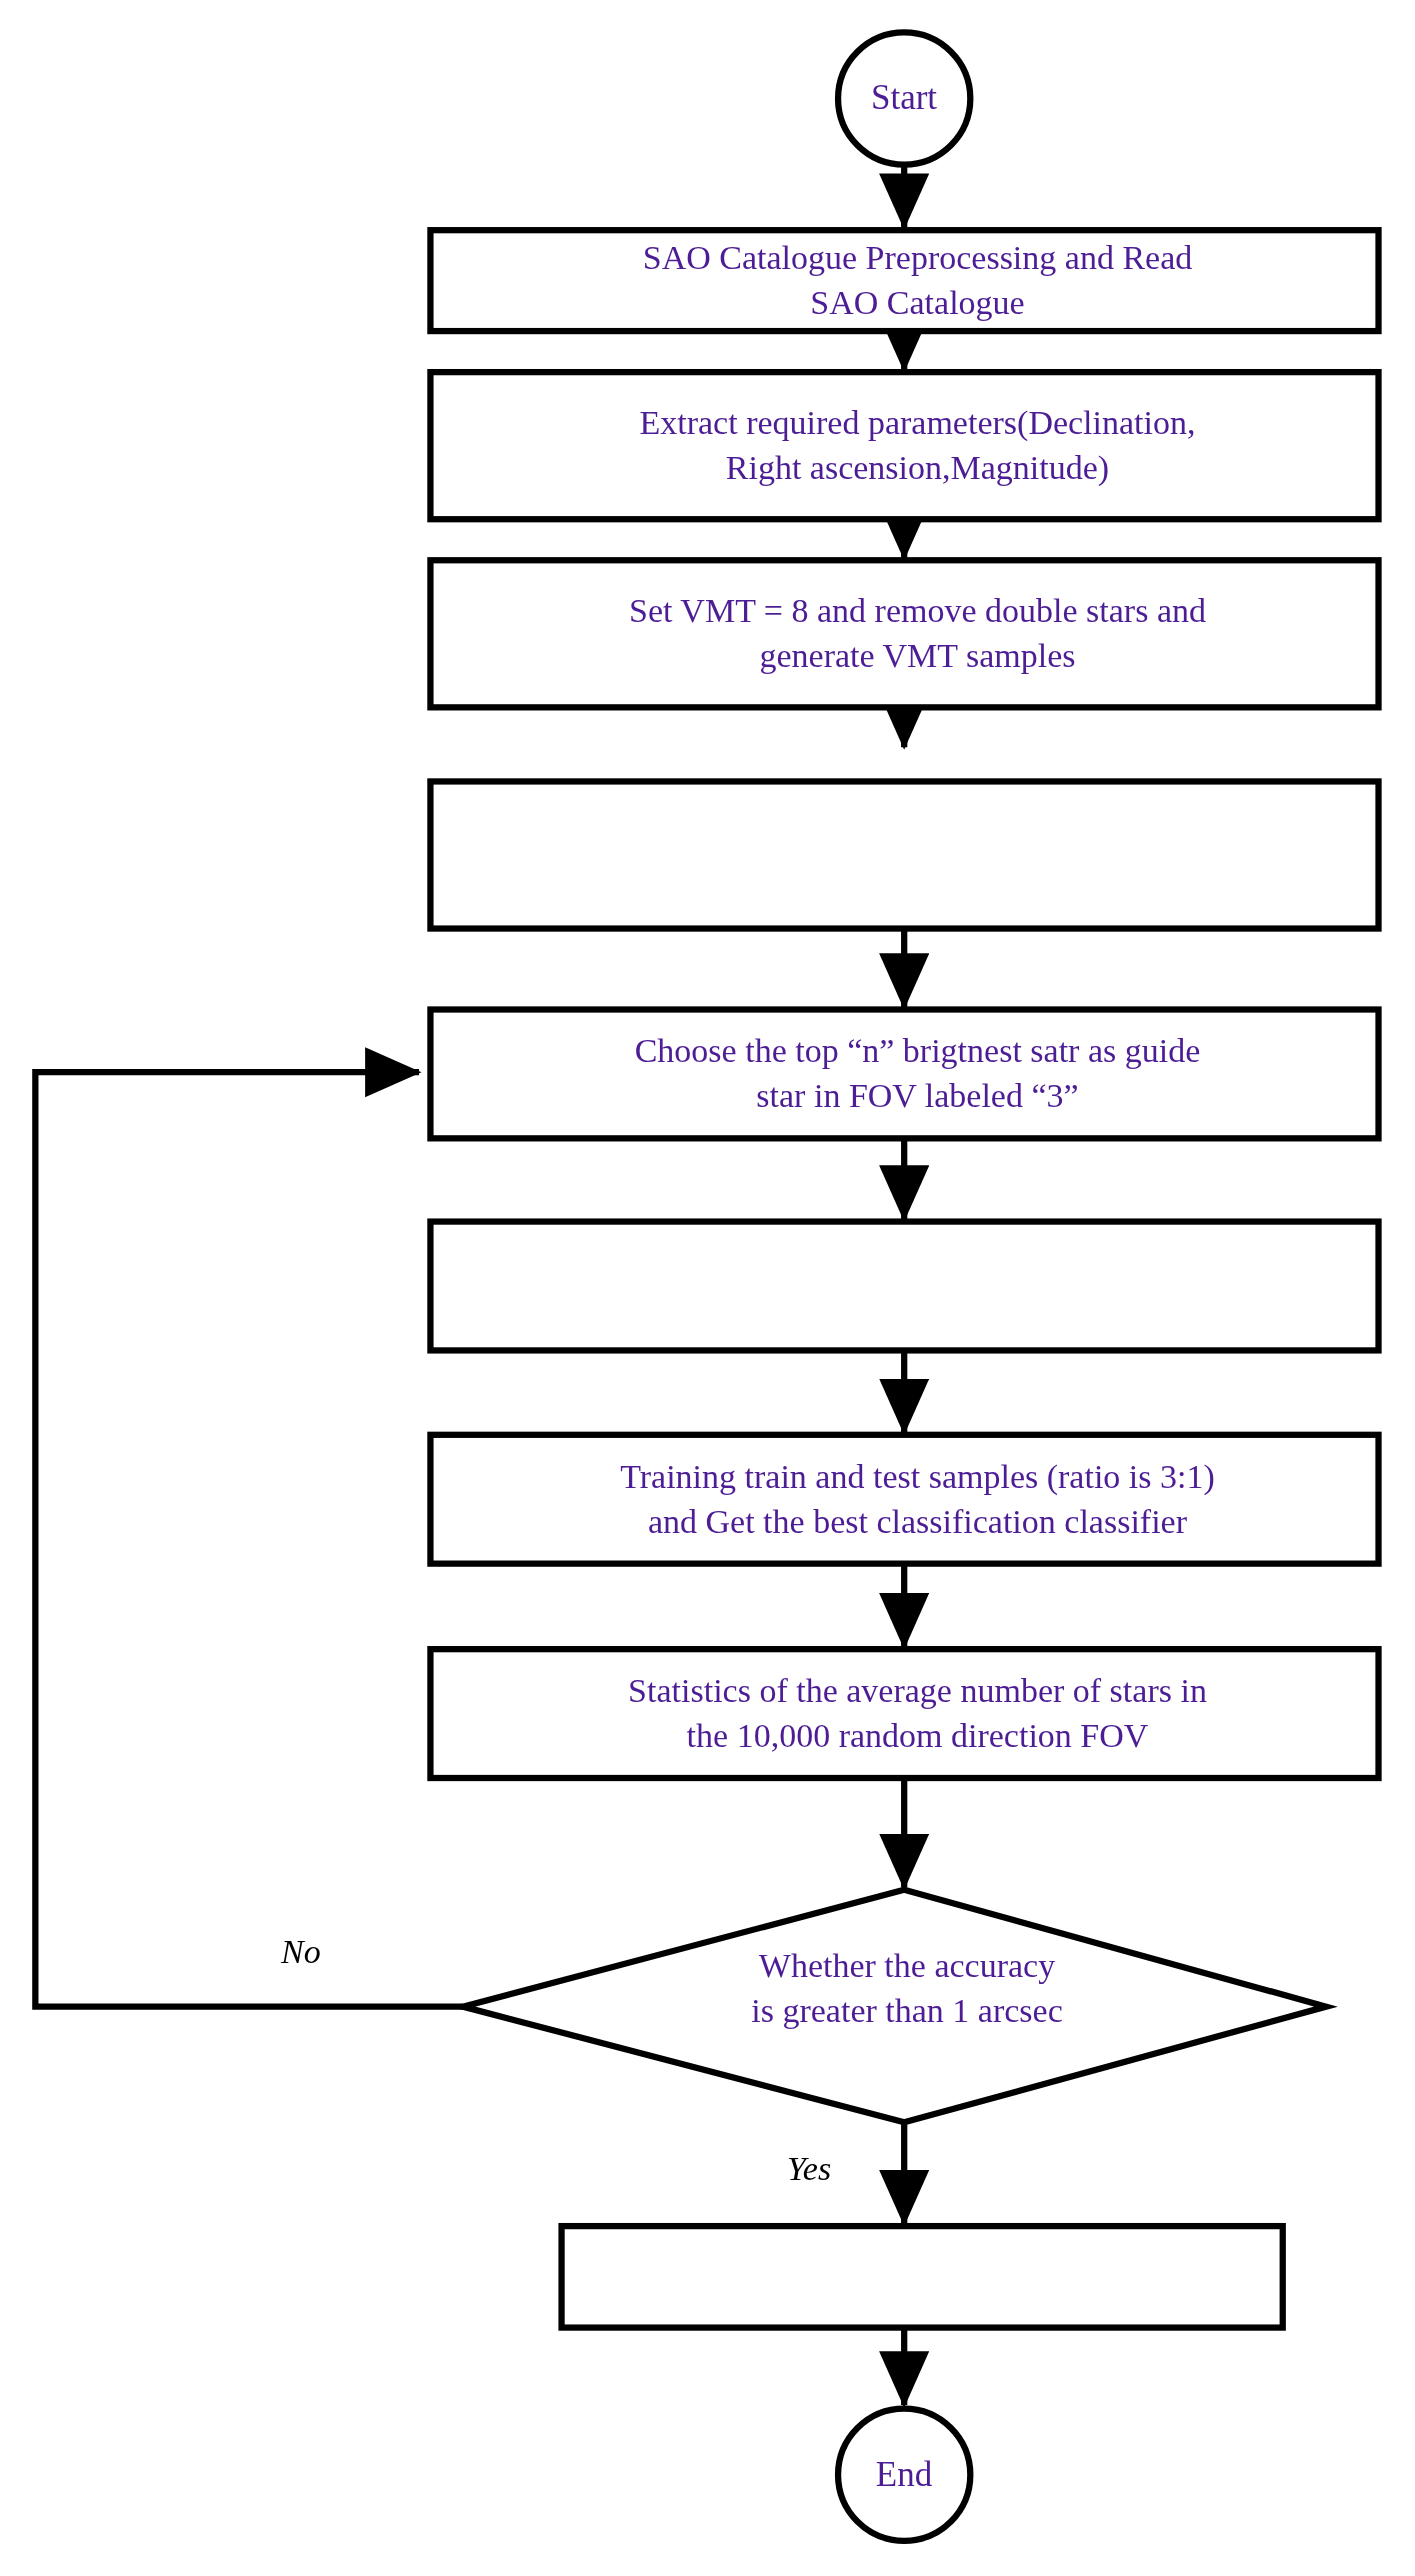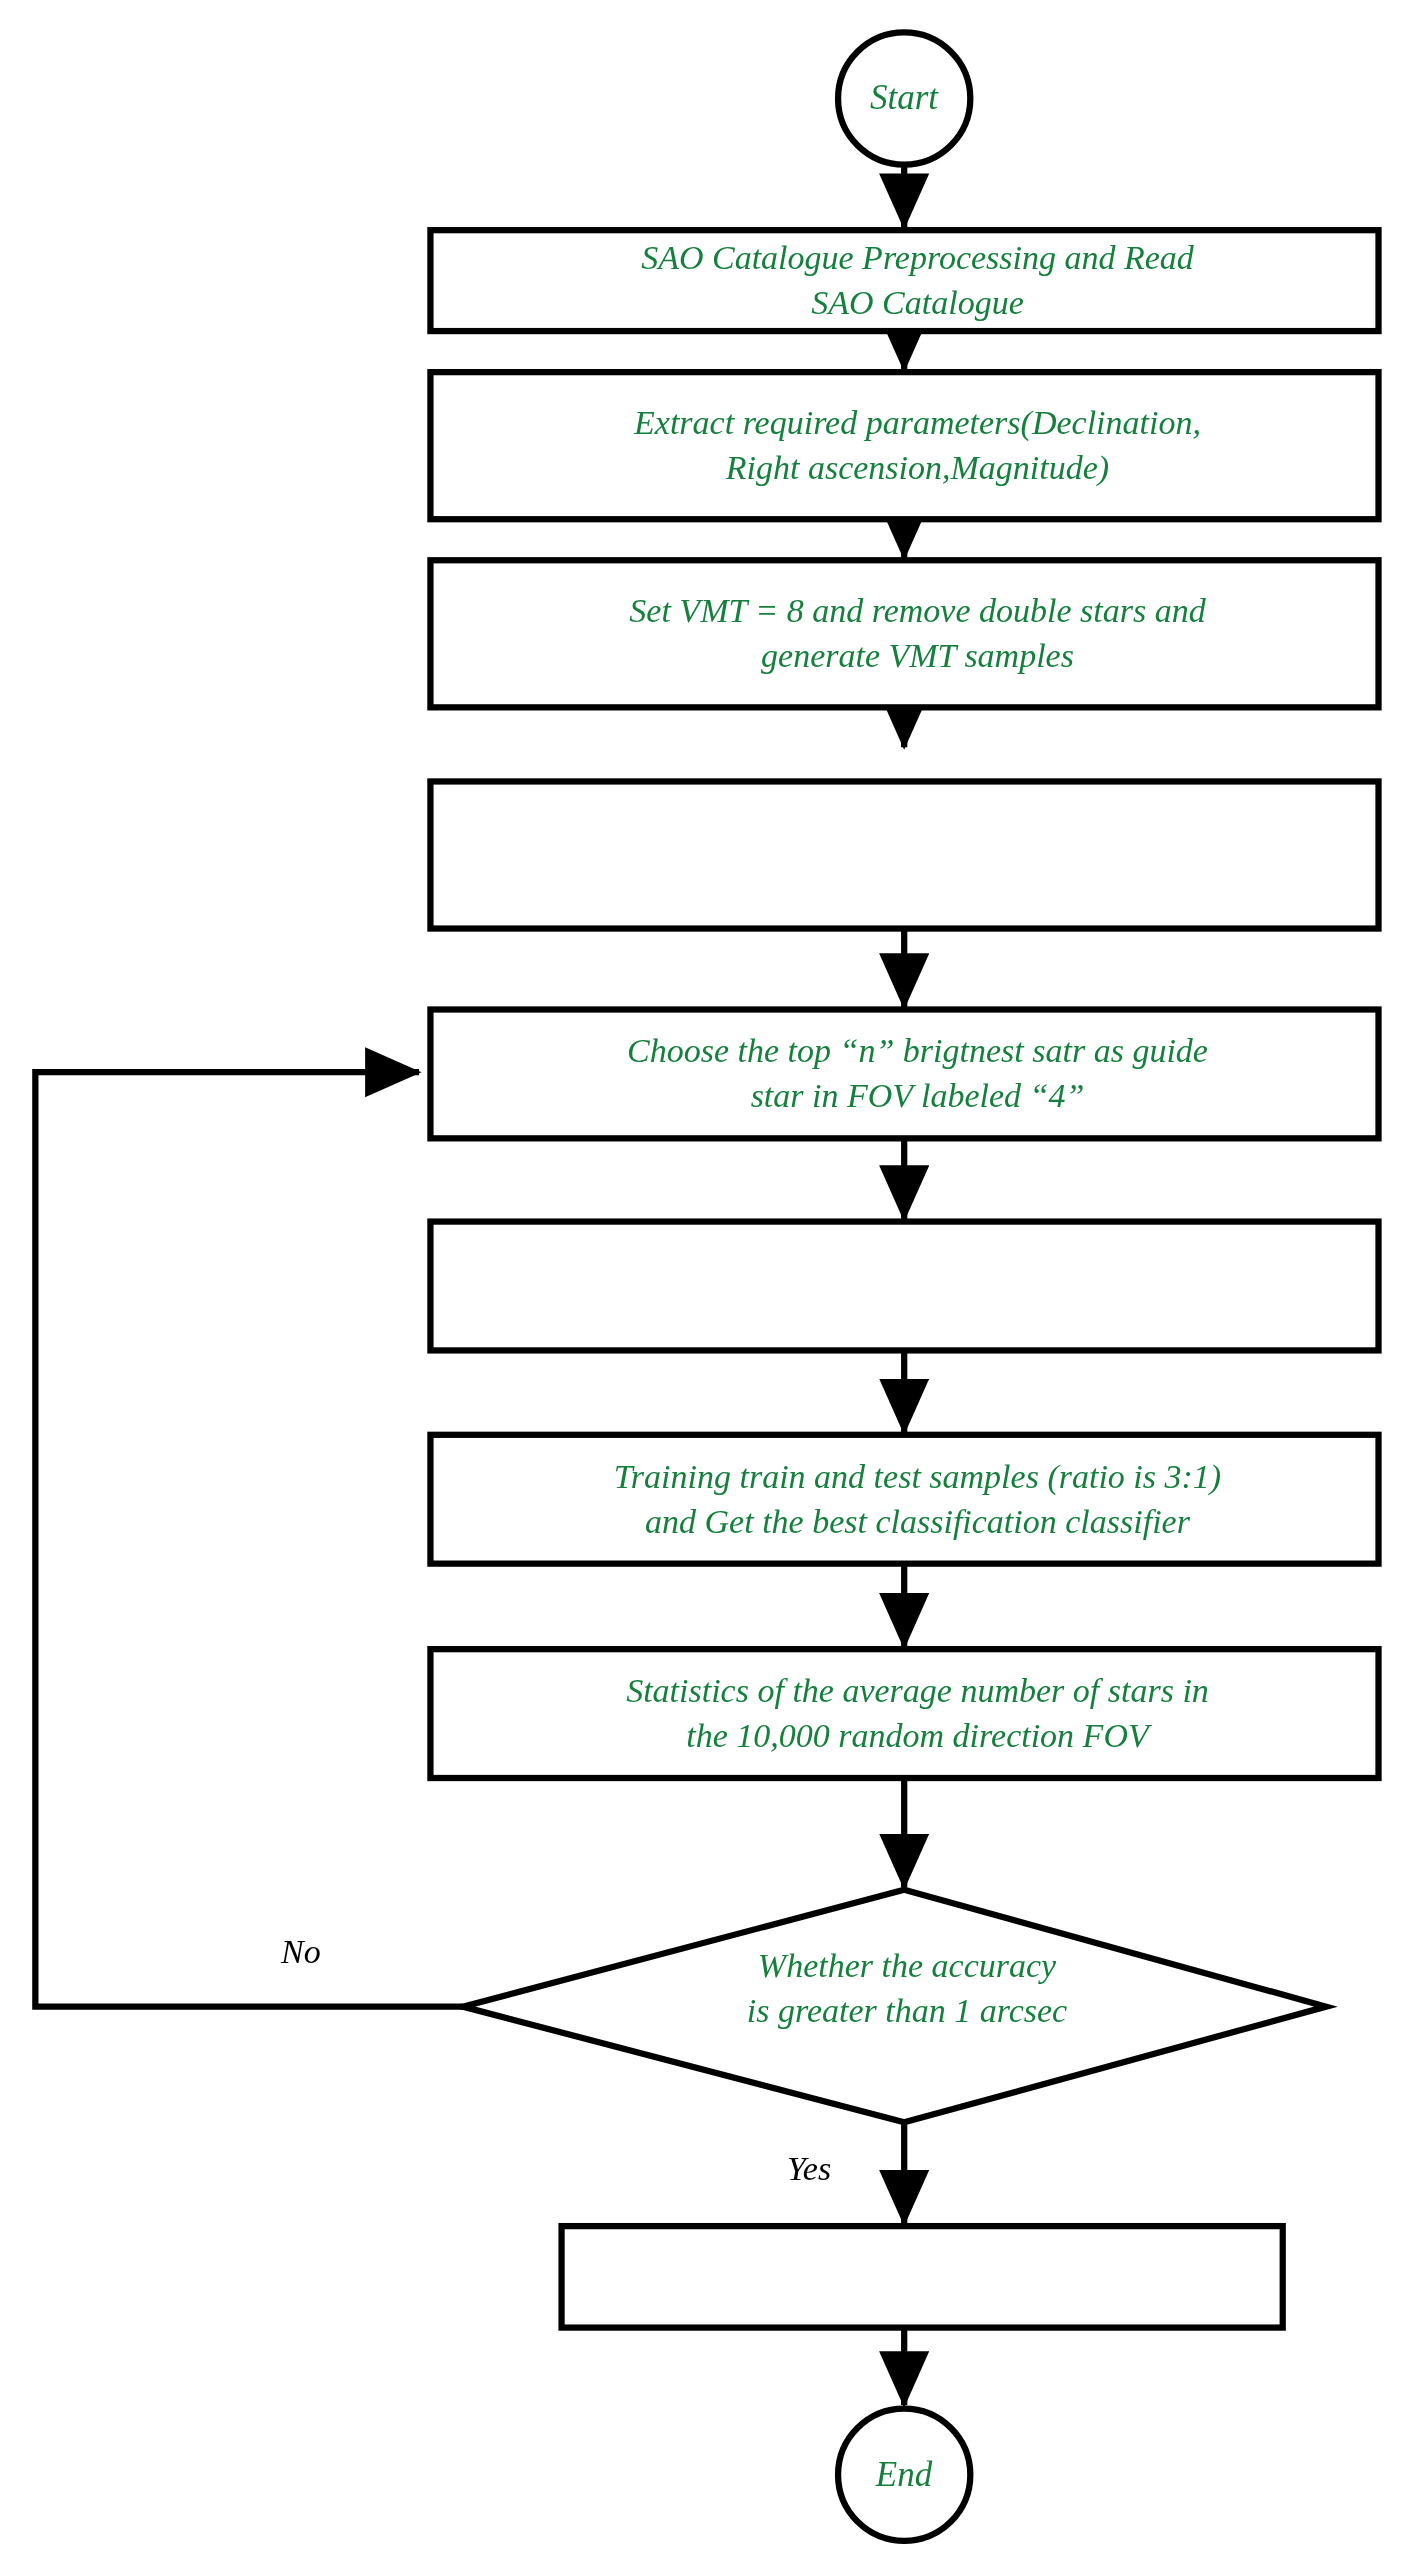--- a/index.html
+++ b/index.html
@@ -24,25 +24,24 @@
     top: 0;
     width: 1415px;
     height: 2576px;
   }
   .node-label {
     position: absolute;
     display: flex;
     align-items: center;
     justify-content: center;
     text-align: center;
-    color: #15803d;
+    color: #4c1d95;
     line-height: 1.30;
     pointer-events: none;
     white-space: pre-line;
-    font-style: italic;
   }
   .terminal-label {
     font-size: 35px;
   }
   .process-label {
     font-size: 34px;
     padding: 0 12.5px;
   }
   .decision-label {
     font-size: 34px;
@@ -109,21 +108,21 @@
 SAO Catalogue</div>
 
   <div class="node-label process-label" style="left:431px; top:372px; width:948px; height:147px;">Extract required parameters(Declination,
 Right ascension,Magnitude)</div>
 
   <div class="node-label process-label" style="left:431px; top:560px; width:948px; height:147px;">Set VMT = 8 and remove double stars and
 generate VMT samples</div>
 
 
   <div class="node-label process-label" style="left:431px; top:1009px; width:948px; height:129px;">Choose the top “n” brigtnest satr as guide
-star in FOV labeled “4”</div>
+star in FOV labeled “3”</div>
 
 
   <div class="node-label process-label" style="left:431px; top:1435px; width:948px; height:129px;">Training train and test samples (ratio is 3:1)
 and Get the best classification classifier</div>
 
   <div class="node-label process-label" style="left:431px; top:1649px; width:948px; height:129px;">Statistics of the average number of stars in
 the 10,000 random direction FOV</div>
 
   <div class="node-label decision-label" style="left:582px; top:1923px; width:650px; height:131px;">Whether the accuracy
 is greater than 1 arcsec</div>

